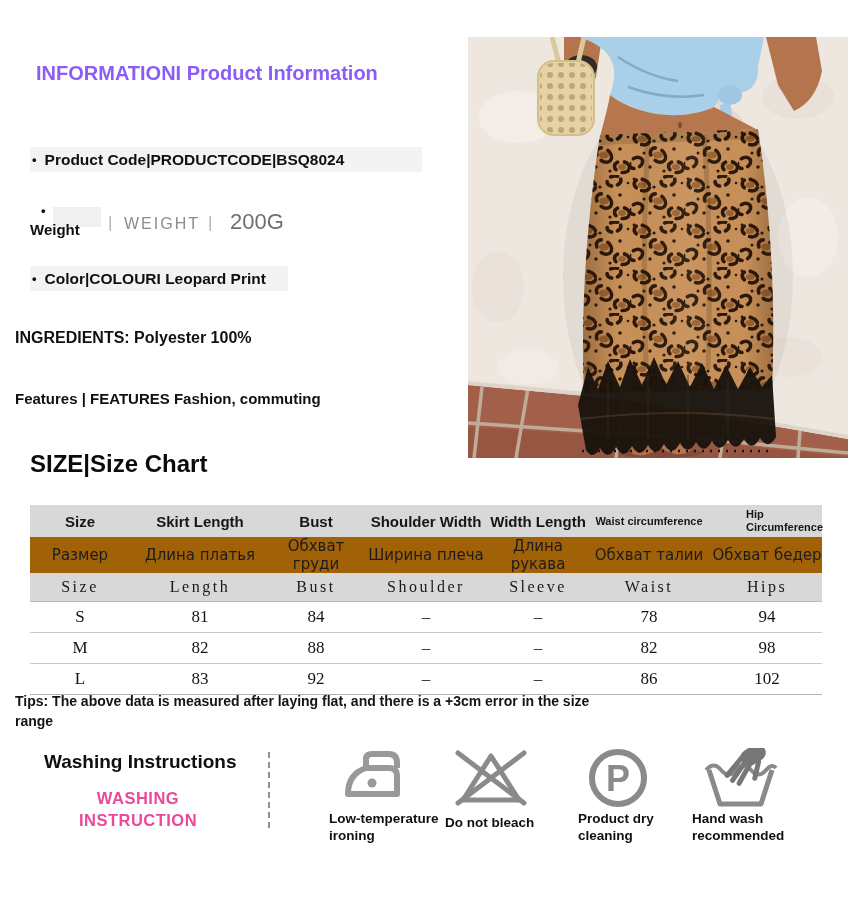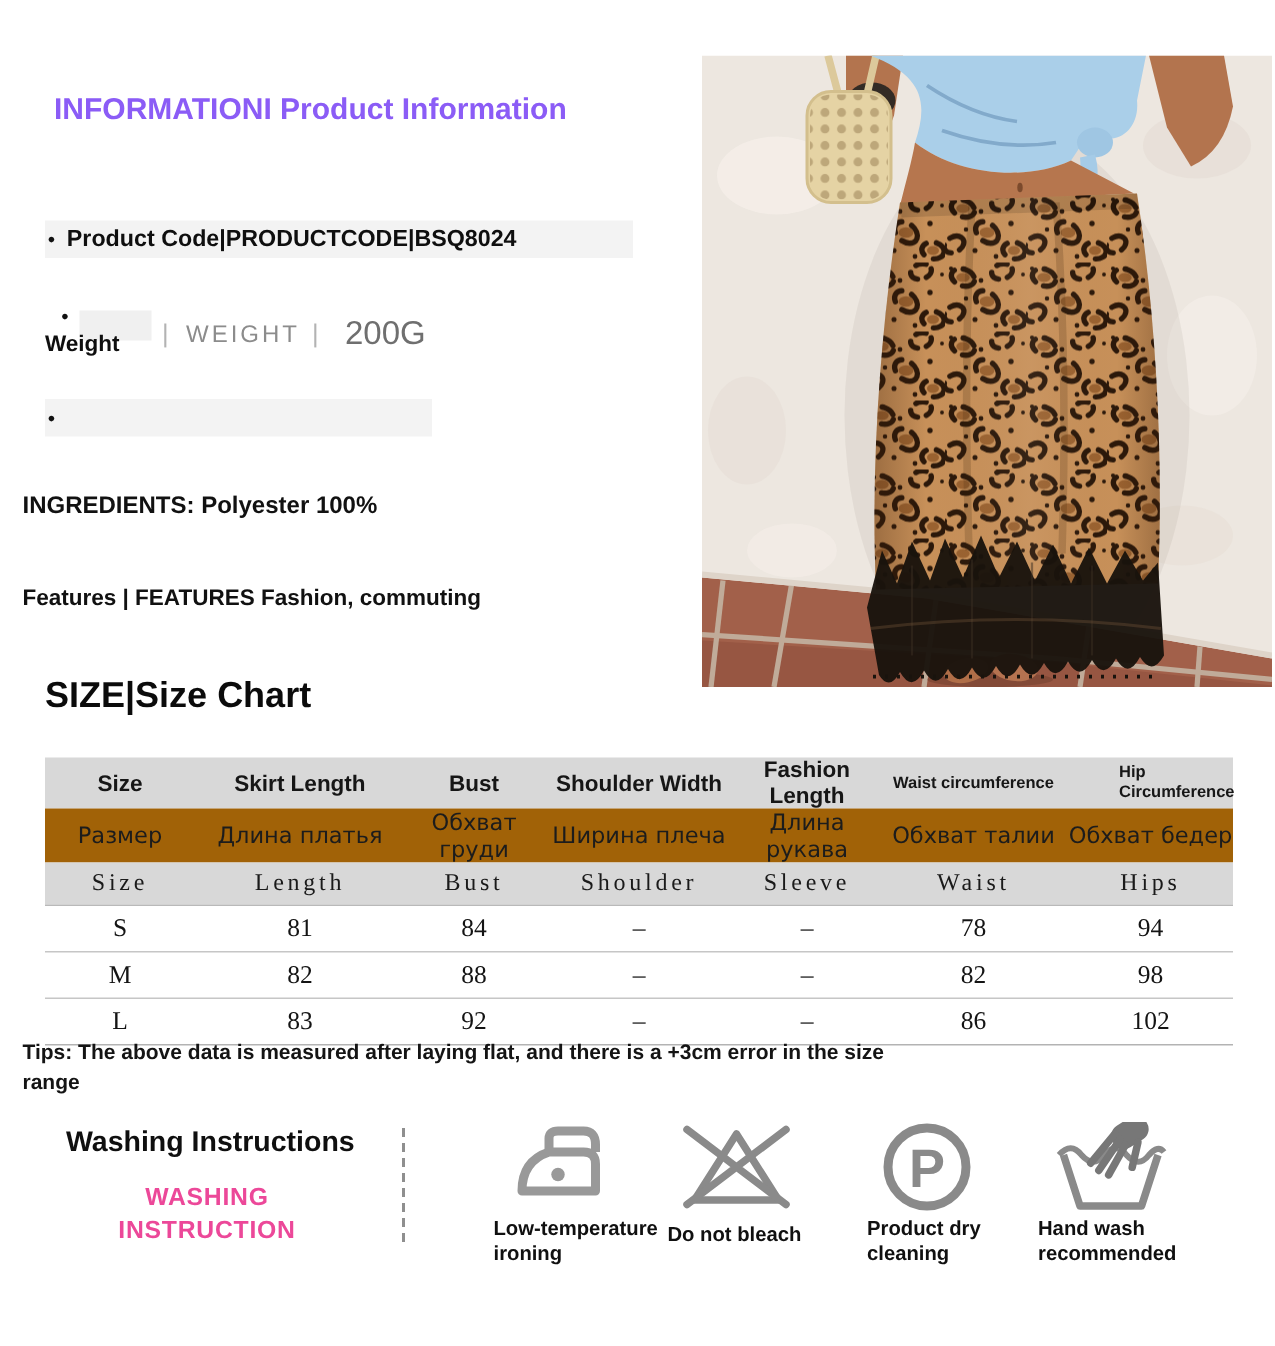--- a/index.html
+++ b/index.html
@@ -64,20 +64,21 @@
 <span class="abs w-bullet">•</span>
 <div class="abs w-box"></div>
 <span class="abs w-label b-line" style="font-size:15px;">Weight</span>
 <span class="abs w-sep w-sep1">|</span>
 <span class="abs w-en">WEIGHT</span>
 <span class="abs w-sep w-sep2">|</span>
 <span class="abs w-val">200G</span>
 
 <div class="abs band" style="left:30px;top:266px;width:258px;">
   <span class="bullet">•</span>
+  <span class="b-line">Color|COLOURI Leopard Print</span>
 </div>
 
 <div class="abs ingredients">INGREDIENTS: Polyester 100%</div>
 <div class="abs features">Features | FEATURES Fashion, commuting</div>
 
 <svg class="abs photo" viewBox="0 0 380 421" role="img" aria-label="Model wearing a leopard print maxi skirt with black lace hem, light blue knotted crop top and straw bag">
   <defs>
     <pattern id="leo" width="54" height="46" patternUnits="userSpaceOnUse">
       <rect width="54" height="46" fill="#c79059"></rect>
       <g fill="none" stroke="#2b180a" stroke-width="3.6" stroke-linecap="round">
@@ -199,21 +200,21 @@
       <col style="width:96px">
       <col style="width:126px">
       <col style="width:110px">
   </colgroup>
   <thead>
     <tr class="hdr-en">
       <th>Size</th>
       <th>Skirt Length</th>
       <th>Bust</th>
       <th>Shoulder Width</th>
-      <th>Fashion Length</th>
+      <th>Width Length</th>
       <th>Waist circumference</th>
       <th>Hip Circumference</th>
     </tr>
     <tr class="hdr-ru">
       <td>Размер</td>
       <td>Длина платья</td>
       <td>Обхват груди</td>
       <td>Ширина плеча</td>
       <td>Длина рукава</td>
       <td>Обхват талии</td>

